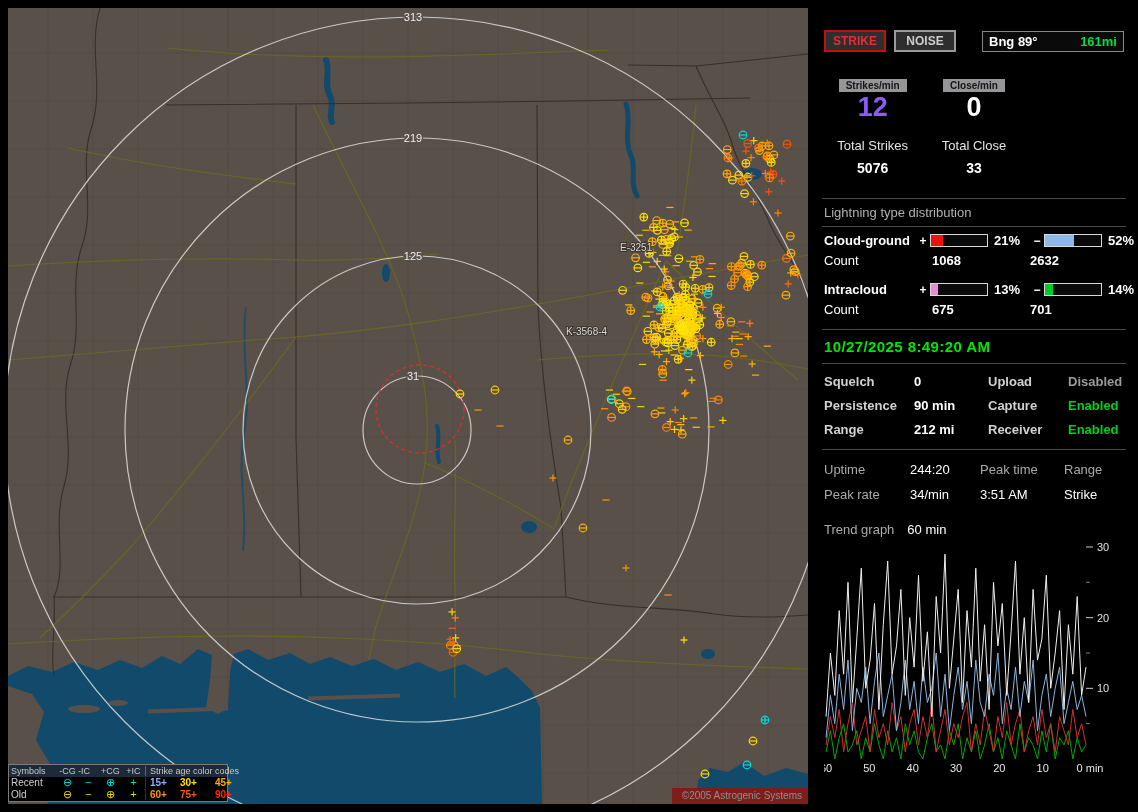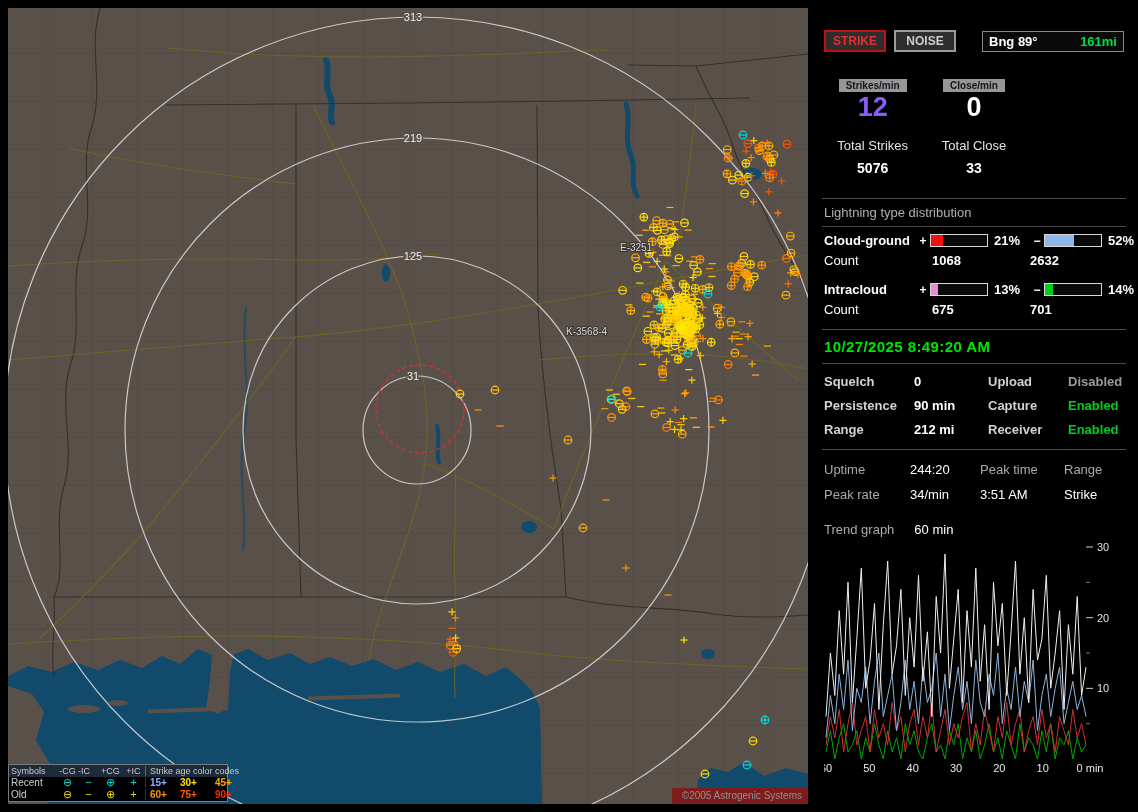--- a/index.html
+++ b/index.html
@@ -62,21 +62,21 @@
   .settings-grid{display:grid;grid-template-columns:90px 74px 80px 1fr;row-gap:9px;
                  margin:10px 2px 12px 2px;font-size:13px;font-weight:bold;}
   .settings-grid .lab{color:#d2d2d2;}
   .settings-grid .val{color:#fff;}
 
   .status-grid{display:grid;grid-template-columns:86px 70px 84px 1fr;row-gap:10px;
                margin:12px 2px 0 2px;font-size:13px;}
   .status-grid .lab{color:#aaa;}
   .status-grid .val{color:#fff;}
 
-  .trend-head{display:flex;gap:20px;margin:20px 2px 4px 2px;font-size:13px;}
+  .trend-head{display:flex;gap:13px;margin:20px 2px 4px 2px;font-size:13px;}
   .trend-head .lab{color:#aaa;}
   .trend-head .val{color:#fff;}
   .trend-wrap{margin-left:2px;}
 </style>
 </head>
 <body>
 
 <div class="map-wrap">
   <svg id="map-svg" width="800" height="796" viewBox="0 0 800 796">
     <rect width="800" height="796" fill="#59504a"></rect>

